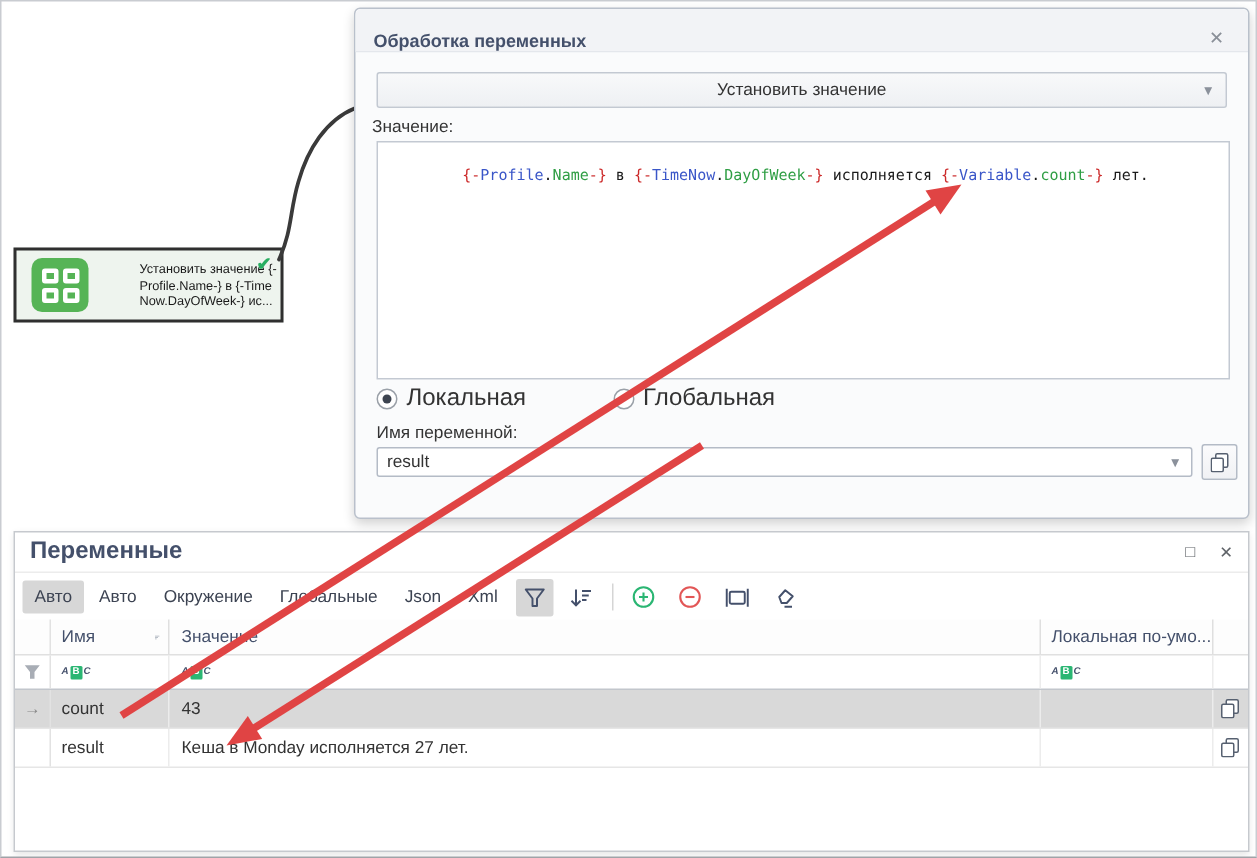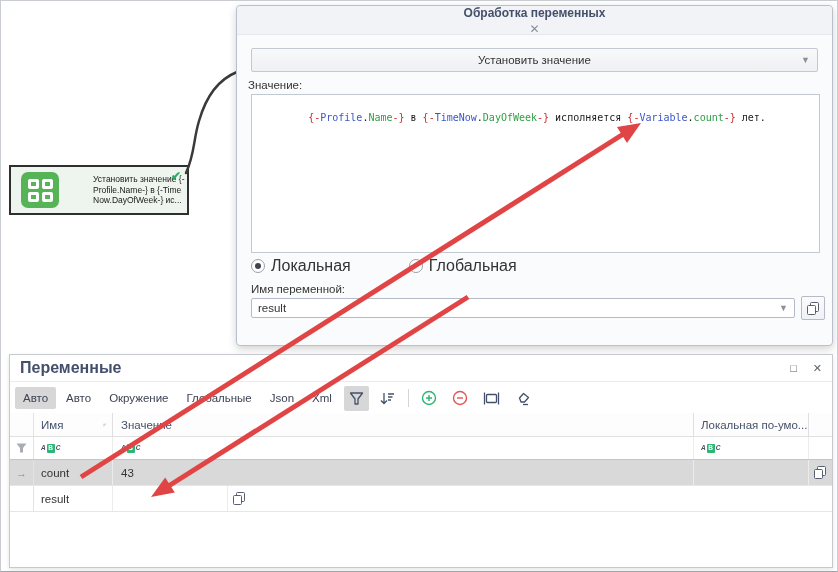--- a/index.html
+++ b/index.html
@@ -28,22 +28,22 @@
   }
   .node-check{position:absolute;right:6px;top:2px;color:#27ae60;font-size:12px;font-weight:bold;}
 
   
   .dialog{
     position:absolute;left:235px;top:4px;width:595px;height:339px;
     background:#fafbfc;border:1px solid #b9c0cb;border-radius:4px;
     box-shadow:0 3px 8px rgba(0,0,0,.18);z-index:2;
   }
   .dialog-titlebar{
-    height:28px;display:flex;align-items:center;background:#f2f3f6;
-    border-bottom:1px solid #e4e7ec;border-radius:4px 4px 0 0;padding:0 12px;flex-direction:column;
+    height:28px;display:flex;align-items:flex-end;background:#f2f3f6;
+    border-bottom:1px solid #e4e7ec;border-radius:4px 4px 0 0;padding:0 12px;
   }
   .dialog-title{font-size:12px;font-weight:bold;color:#44506b;flex:1;}
   .win-close{color:#8a8f98;font-size:12px;cursor:default;padding:2px 4px;}
   .dialog-body{position:relative;padding:0 14px;}
   .combo{
     position:absolute;left:14px;top:13px;width:565px;height:22px;
     background:linear-gradient(#f8f9fa,#eef0f3);border:1px solid #c3c9d2;border-radius:2px;
     display:flex;align-items:center;justify-content:center;font-size:11.5px;color:#333;
   }
   .combo .caret{position:absolute;right:7px;color:#8b919b;font-size:9px;}
@@ -274,20 +274,21 @@
             <span class="c-copy">
               <svg width="13" height="13" viewBox="0 0 13 13">
                 <rect x="3.5" y="0.5" width="8" height="9" rx="1" fill="#fff" stroke="#566070"></rect>
                 <rect x="0.5" y="3.5" width="8" height="9" rx="1" fill="#fff" stroke="#566070"></rect>
               </svg>
             </span>
           </div>
           <div class="grid-row drow">
             <span class="c-ind"></span>
             <span class="c-name">result</span>
+            <span class="c-value">Кеша в Monday исполняется 27 лет.</span>
             <span class="c-def"></span>
             <span class="c-copy">
               <svg width="13" height="13" viewBox="0 0 13 13">
                 <rect x="3.5" y="0.5" width="8" height="9" rx="1" fill="#fff" stroke="#566070"></rect>
                 <rect x="0.5" y="3.5" width="8" height="9" rx="1" fill="#fff" stroke="#566070"></rect>
               </svg>
             </span>
           </div>
         </div>
     </div>

